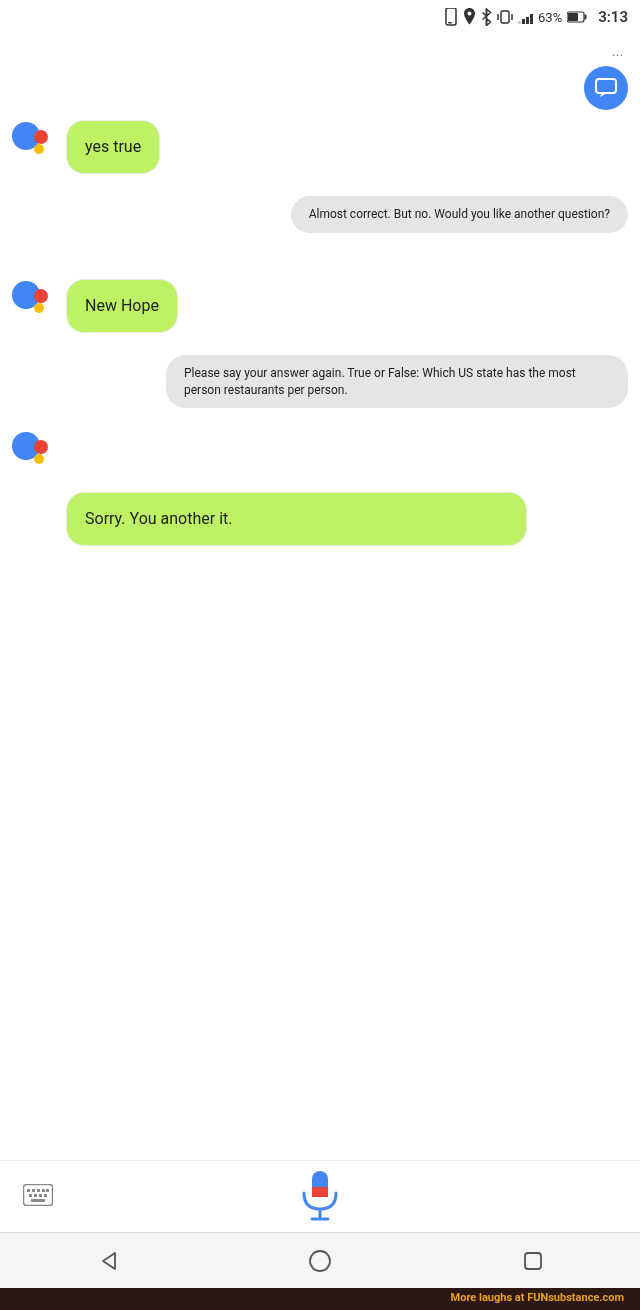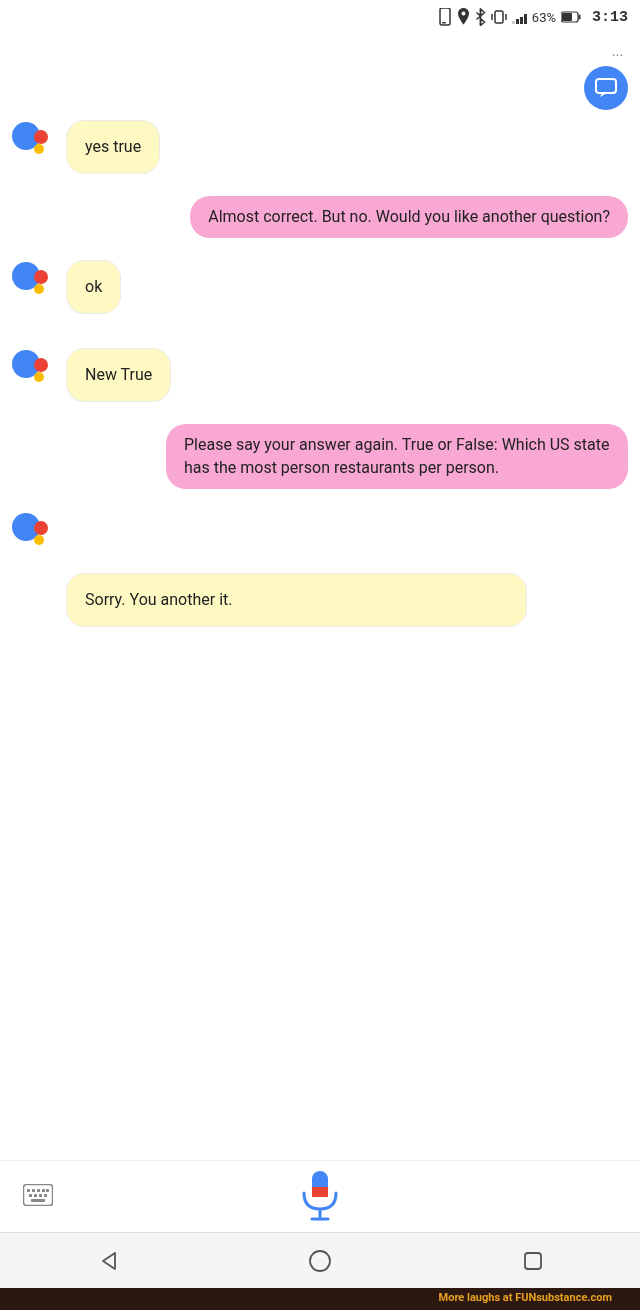--- a/index.html
+++ b/index.html
@@ -28,45 +28,44 @@
       font-size: 13px;
       color: #333;
     }
     .status-battery {
       font-size: 13px;
     }
     .status-time {
       font-size: 15px;
       font-weight: 600;
       margin-left: 6px;
-      font-family: Liberation Mono, monospace;
     }
 
     
     .chat-container {
       flex: 1;
       padding: 10px 12px;
       display: flex;
       flex-direction: column;
       gap: 0;
       overflow: hidden;
     }
 
     
     .user-message {
       display: flex;
       justify-content: flex-end;
       margin-bottom: 10px;
     }
     .user-bubble {
-      background: #f9a8d4;
+      background: #e5e5e5;
       border-radius: 20px;
       padding: 10px 18px;
       max-width: 75%;
-      font-size: 16px;
+      font-size: 12px;
       color: #222;
       line-height: 1.4;
     }
     .top-message-row {
       display: flex;
       justify-content: flex-end;
       margin-bottom: 10px;
     }
     .top-bubble {
       background: #4285f4;
@@ -120,21 +119,21 @@
       height: 10px;
       background: #fbbc04;
       border-radius: 50%;
       position: absolute;
       top: 22px;
       left: 22px;
     }
 
     
     .assistant-bubble {
-      background: #fef9c3;
+      background: #bef264;
       border-radius: 18px;
       padding: 14px 18px;
       max-width: 82%;
       font-size: 16px;
       color: #222;
       line-height: 1.5;
       border: 1px solid #ebebeb;
     }
 
     
@@ -180,21 +179,21 @@
       align-items: center;
       justify-content: center;
     }
 
     
     .watermark {
       background: #2c1810;
       color: #ccc;
       font-size: 11px;
       text-align: right;
-      padding: 3px 28px;
+      padding: 3px 16px;
       height: 22px;
     }
     .watermark span { color: #e8a020; font-weight: bold; }
   </style>
 </head>
 <body>
 
 <div class="status-bar">
   <div class="status-icons">
 
@@ -265,44 +264,34 @@
   <div class="spacer"></div>
 
   <div class="user-message">
     <div class="user-bubble">
       <span>Almost correct. But no. Would you like another question?</span>
     </div>
   </div>
 
   <div class="spacer"></div>
 
+
+  <div class="spacer"></div>
+
+
+  <div class="spacer"></div>
+
   <div class="assistant-row">
     <div class="assistant-icon">
       <div class="circle-blue"></div>
       <div class="circle-red"></div>
       <div class="circle-yellow"></div>
     </div>
     <div class="assistant-bubble">
-      <span>ok</span>
-    </div>
-  </div>
-
-  <div class="spacer"></div>
-
-
-  <div class="spacer"></div>
-
-  <div class="assistant-row">
-    <div class="assistant-icon">
-      <div class="circle-blue"></div>
-      <div class="circle-red"></div>
-      <div class="circle-yellow"></div>
-    </div>
-    <div class="assistant-bubble">
-      <span>New True</span>
+      <span>New Hope</span>
     </div>
   </div>
 
   <div class="spacer"></div>
 
   <div class="user-message">
     <div class="user-bubble">
       <span>Please say your answer again. True or False: Which US state has the most person restaurants per person.</span>
     </div>
   </div>

